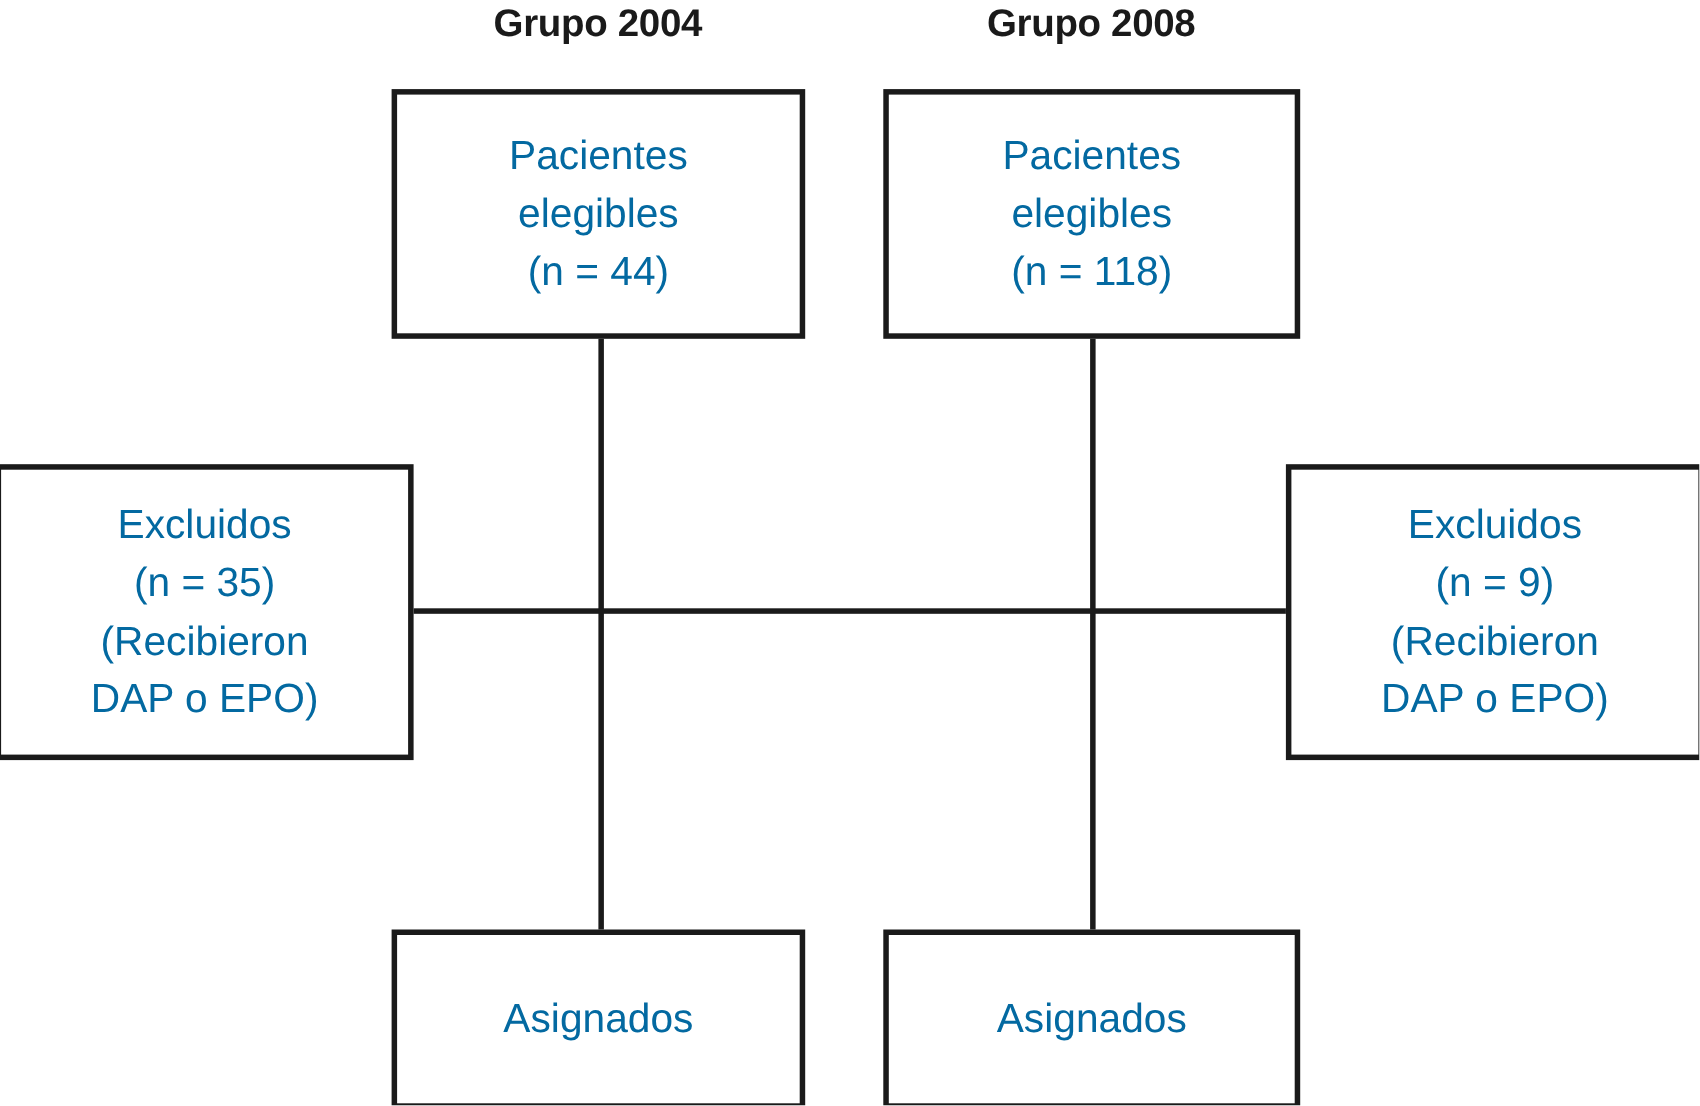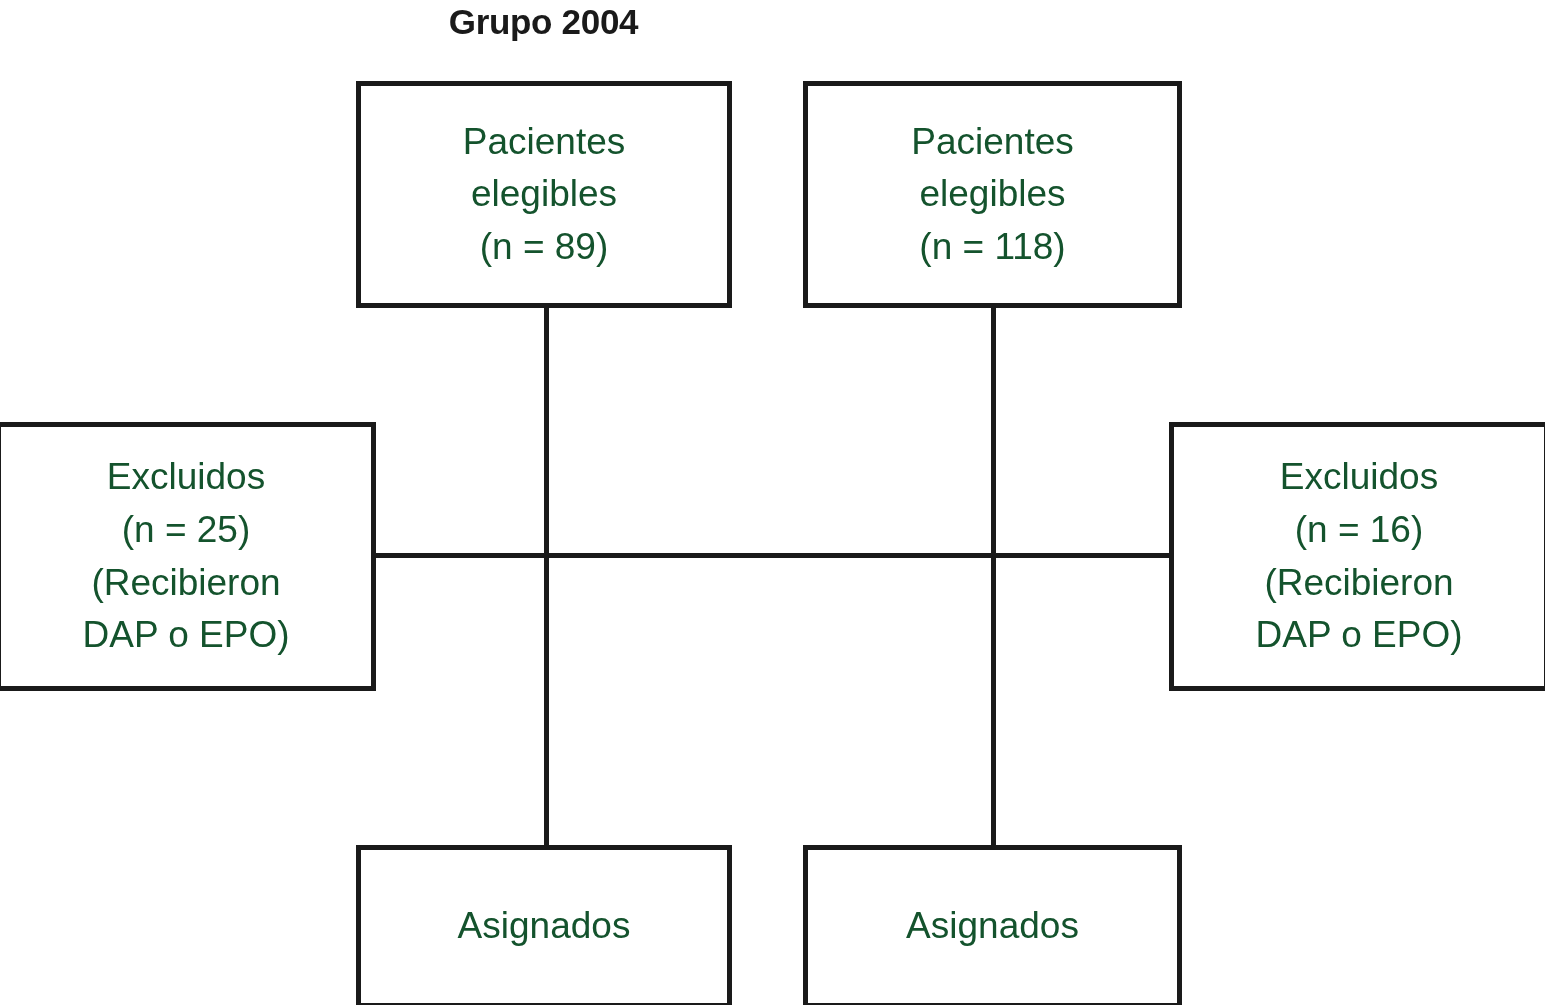--- a/index.html
+++ b/index.html
@@ -43,21 +43,21 @@
     flex-direction: column;
     align-items: center;
     justify-content: center;
     z-index: 3;
   }
   .flow-box .line {
     font-size: 37px;
     line-height: 1.42;
     text-align: center;
     white-space: nowrap;
-    color: #14532d;
+    color: #0369a1;
   }
 
   #box-eligible-2004 { left: 356px;  top: 81px;  width: 376px; height: 227px; }
   #box-eligible-2008 { left: 803px;  top: 81px;  width: 379px; height: 227px; }
 
   #box-excluded-2004 { left: -4px;   top: 422px; width: 380px; height: 269px; }
   #box-excluded-2008 { left: 1169px; top: 422px; width: 380px; height: 269px; }
 
   #box-assigned-2004 { left: 356px;  top: 845px; width: 376px; height: 163px; }
   #box-assigned-2008 { left: 803px;  top: 845px; width: 379px; height: 163px; }
@@ -74,47 +74,48 @@
   #connector-vertical-2004 { left: 544px; top: 303px; height: 546px; }
   #connector-vertical-2008 { left: 991px; top: 303px; height: 546px; }
   #connector-horizontal     { left: 372px; top: 553px; width: 800px; }
 </style>
 </head>
 <body>
 
 <div id="canvas">
 
   <div class="group-heading" id="heading-2004">Grupo 2004</div>
+  <div class="group-heading" id="heading-2008">Grupo 2008</div>
 
   <div class="connector v-connector" id="connector-vertical-2004"></div>
   <div class="connector v-connector" id="connector-vertical-2008"></div>
   <div class="connector h-connector" id="connector-horizontal"></div>
 
   <div class="flow-box" id="box-eligible-2004">
     <div class="line">Pacientes</div>
     <div class="line">elegibles</div>
-    <div class="line">(n = 89)</div>
+    <div class="line">(n = 44)</div>
   </div>
 
   <div class="flow-box" id="box-eligible-2008">
     <div class="line">Pacientes</div>
     <div class="line">elegibles</div>
     <div class="line">(n = 118)</div>
   </div>
 
   <div class="flow-box" id="box-excluded-2004">
     <div class="line">Excluidos</div>
-    <div class="line">(n = 25)</div>
+    <div class="line">(n = 35)</div>
     <div class="line">(Recibieron</div>
     <div class="line">DAP o EPO)</div>
   </div>
 
   <div class="flow-box" id="box-excluded-2008">
     <div class="line">Excluidos</div>
-    <div class="line">(n = 16)</div>
+    <div class="line">(n = 9)</div>
     <div class="line">(Recibieron</div>
     <div class="line">DAP o EPO)</div>
   </div>
 
   <div class="flow-box" id="box-assigned-2004">
     <div class="line">Asignados</div>
   </div>
 
   <div class="flow-box" id="box-assigned-2008">
     <div class="line">Asignados</div>

